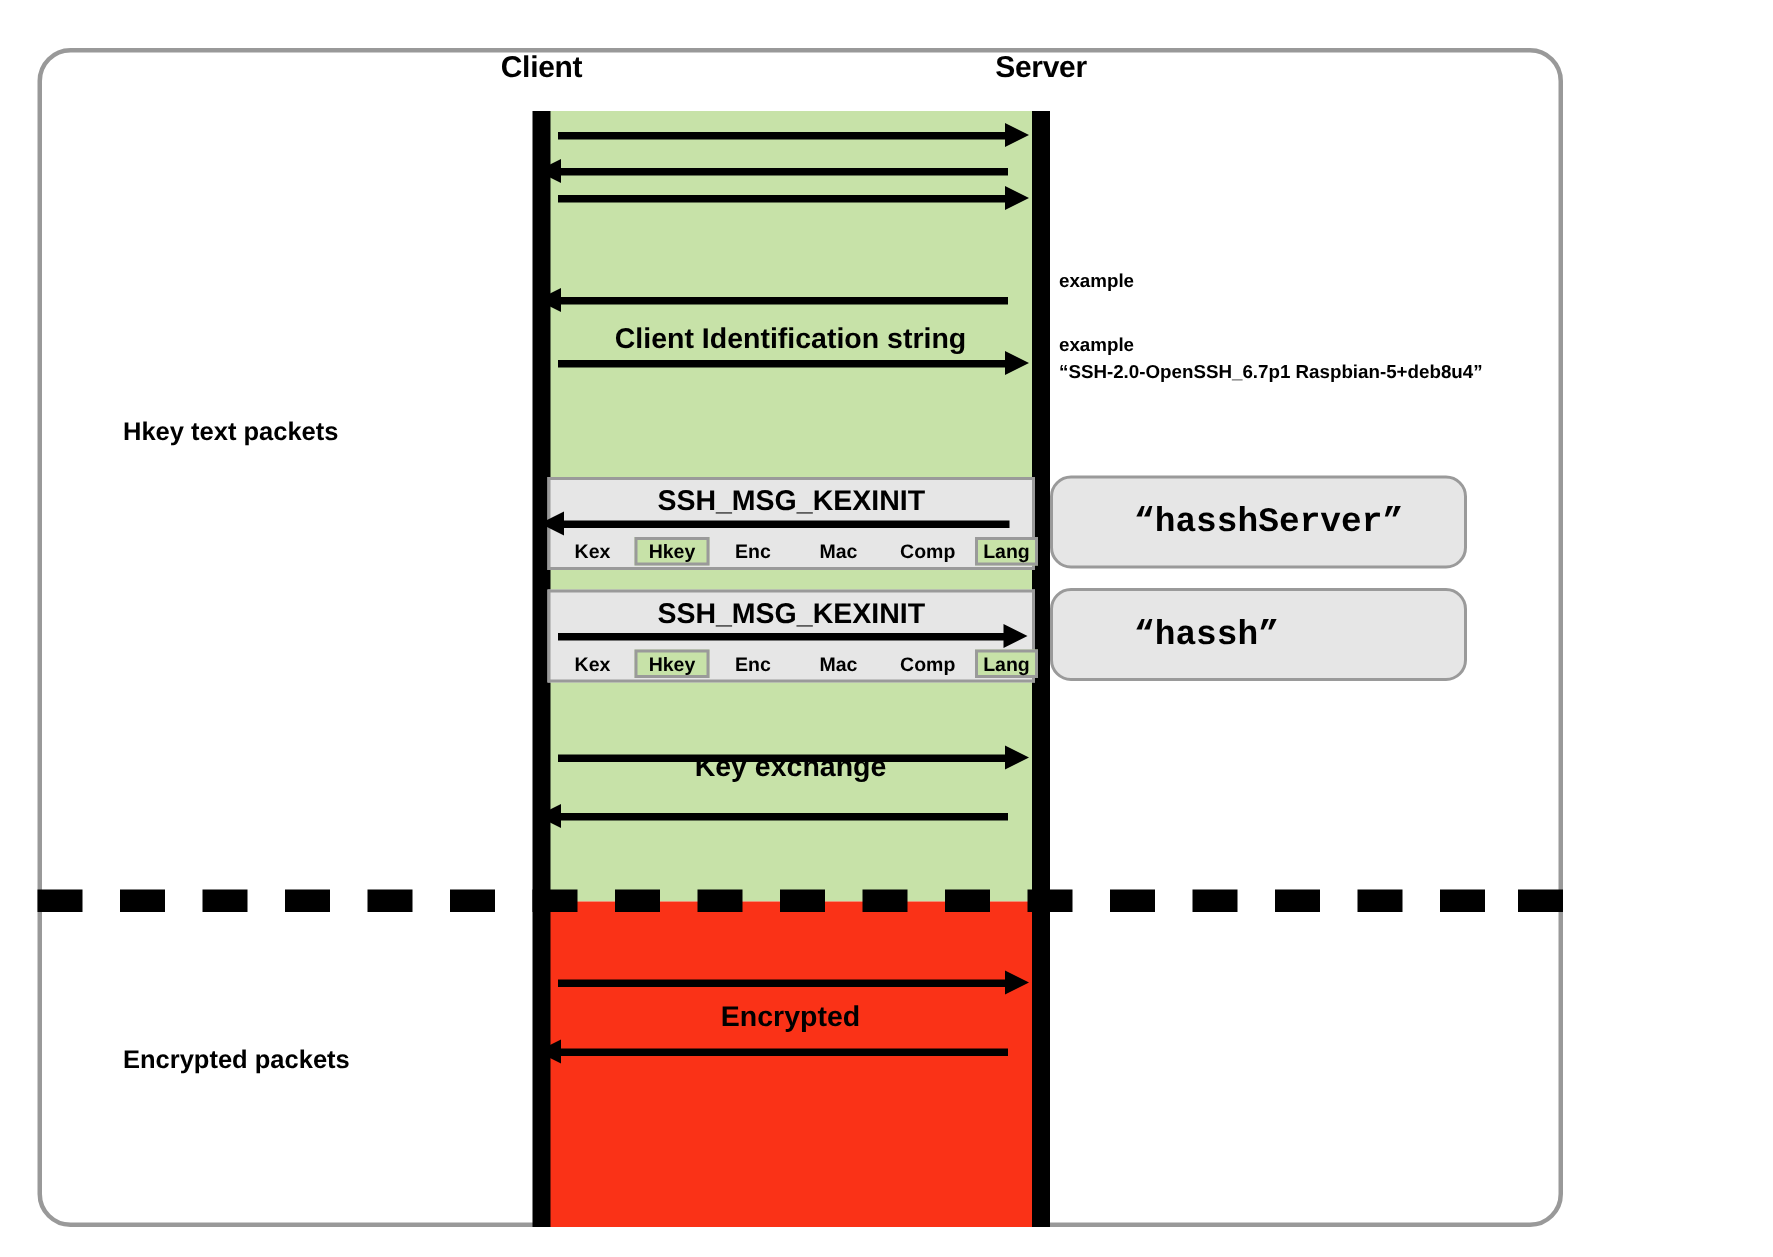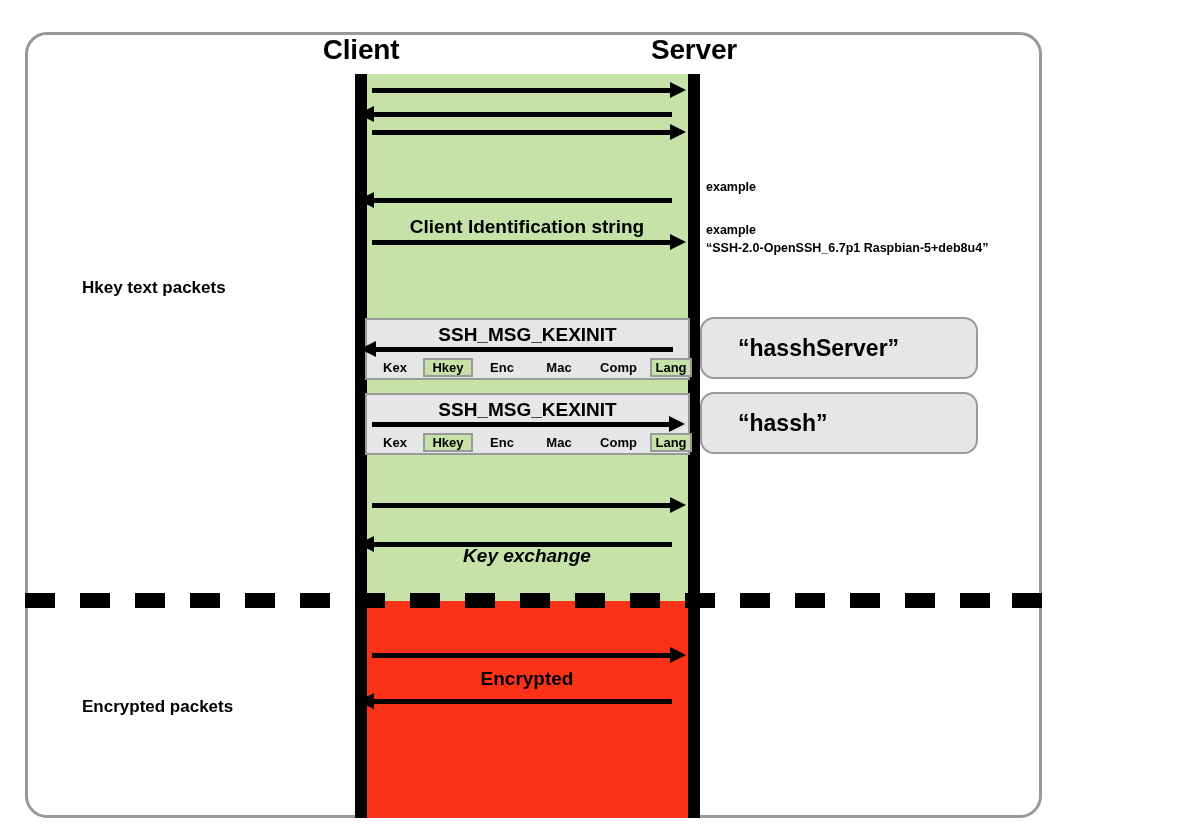--- a/index.html
+++ b/index.html
@@ -19,21 +19,21 @@
   
   .red-band{position:absolute;left:361px;top:601px;width:333px;height:217px;
             background:#fa3217;}
 
   
   .lifeline{position:absolute;width:12px;background:#000000;}
   .lifeline.client{left:355px;top:74px;height:744px;}
   .lifeline.server{left:688px;top:74px;height:744px;}
 
   
-  .col-title{position:absolute;font-size:28px;font-weight:bold;letter-spacing:-0.2px;
+  .col-title{position:absolute;font-size:20px;font-weight:bold;letter-spacing:-0.2px;
              white-space:nowrap;}
   .col-title.client{left:361px;top:34px;transform:translateX(-50%);}
   .col-title.server{left:694px;top:34px;transform:translateX(-50%);}
 
   
   .side-label{position:absolute;font-size:17px;font-weight:bold;white-space:nowrap;}
   .side-label.clear{left:82px;top:278px;}
   .side-label.enc{left:82px;top:697px;}
 
   
@@ -64,21 +64,21 @@
              align-items:center;}
   .field{display:flex;align-items:center;justify-content:center;
          font-size:13px;font-weight:bold;box-sizing:border-box;white-space:nowrap;}
   .field.plain{background:transparent;}
   .field.hl{background:#c7e2a8;border:2px solid #9a9a9a;}
 
   
   .callout{position:absolute;background:#e6e6e6;border:2px solid #9a9a9a;
            border-radius:14px;box-sizing:border-box;
            display:flex;align-items:center;}
-  .callout span{font-size:23px;font-weight:bold;padding-left:36px;white-space:nowrap;}
+  .callout span{font-size:23px;font-weight:bold;padding-left:54px;white-space:nowrap;font-family:Liberation Mono, monospace;}
 </style>
 </head>
 <body>
 
 <div id="stage">
 
   <div class="frame"></div>
 
   <div class="green-band"></div>
   <div class="red-band"></div>
@@ -154,21 +154,21 @@
   <div class="callout" style="left:700px;top:392px;width:278px;height:62px;">
     <span>“hassh”</span>
   </div>
 
   <div class="arrow right" style="left:372px;top:503px;width:300px;">
       <i class="head"></i>
     </div>
   <div class="arrow left" style="left:372px;top:542px;width:300px;">
       <i class="head"></i>
     </div>
-  <div class="caption" style="left:527px;top:545px;font-style:italic;">Key exchange</div>
+  <div class="caption" style="left:527px;top:501px;">Key exchange</div>
 
   <div class="dashed">
     <i class="seg" style="left:0px;"></i>
       <i class="seg" style="left:55px;"></i>
     <i class="seg" style="left:110px;"></i>
       <i class="seg" style="left:165px;"></i>
     <i class="seg" style="left:220px;"></i>
       <i class="seg" style="left:275px;"></i>
     <i class="seg" style="left:330px;"></i>
       <i class="seg" style="left:385px;"></i>

